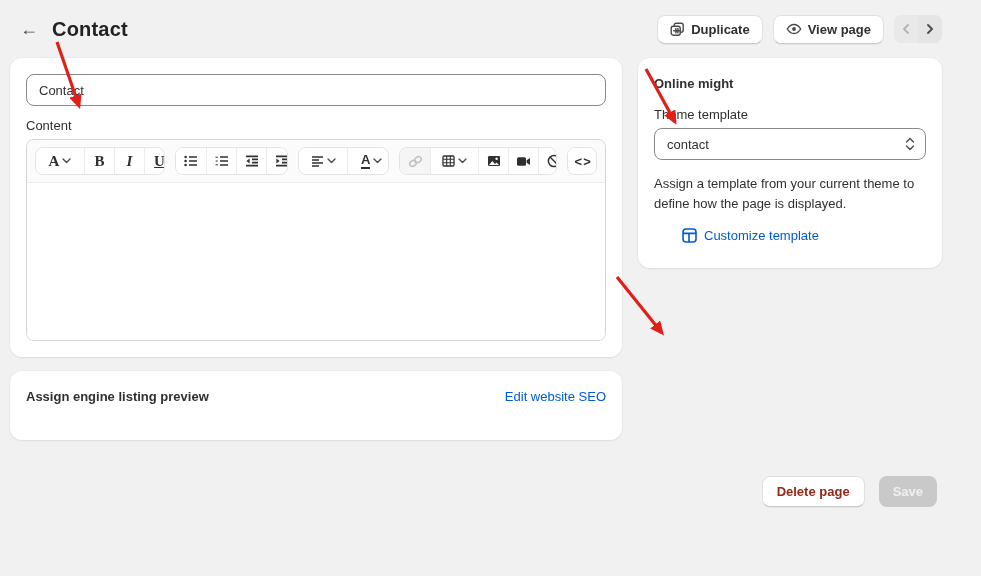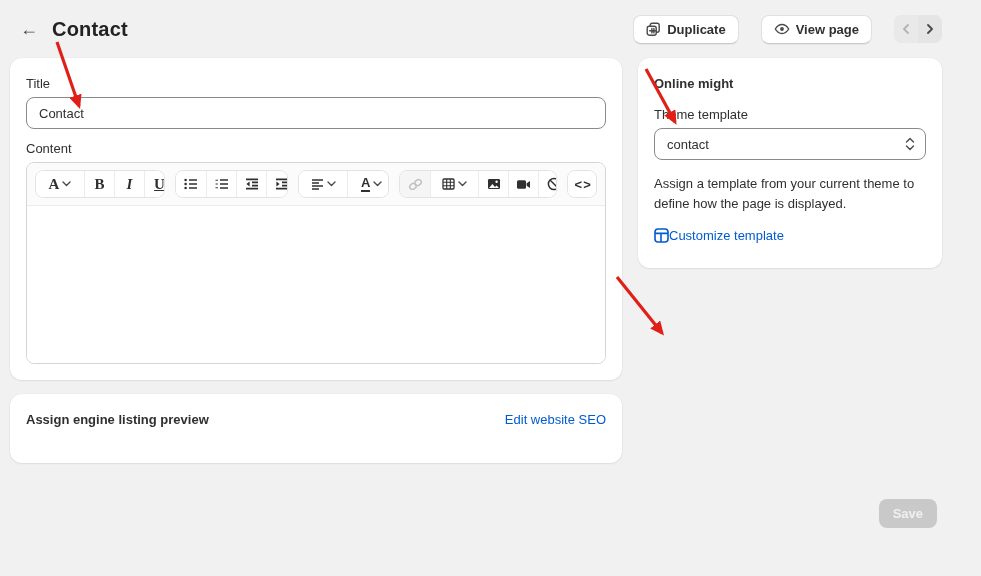--- a/index.html
+++ b/index.html
@@ -15,21 +15,21 @@
   header {
     display:flex; align-items:center; justify-content:space-between;
     padding:14px 39px 14px 16px; height:58px;
   }
   .header-left { display:flex; align-items:center; gap:10px; }
   .back-btn {
     background:none; border:none; font-size:18px; color:#4a4a4a;
     cursor:pointer; line-height:1; padding:2px 4px; font-family:inherit;
   }
   .page-title { font-size:20px; font-weight:700; color:#222; letter-spacing:.2px; }
-  .header-right { display:flex; align-items:center; gap:22px; }
+  .header-right { display:flex; align-items:center; gap:10px; }
   .btn {
     display:inline-flex; align-items:center; gap:6px;
     background:#fff; border:1px solid #e0e0e0; border-bottom-color:#c9c9c9;
     border-radius:8px; padding:6px 12px; font-size:13px; font-weight:600;
     color:#303030; cursor:pointer; box-shadow:0 1px 0 rgba(0,0,0,.04);
     font-family:inherit;
   }
   .pager { display:flex; background:#e5e5e5; border-radius:8px; overflow:hidden; }
   .pager button {
     width:24px; height:28px; border:none; background:#e5e5e5;
@@ -94,21 +94,21 @@
   .vis-link { display:inline-block; margin-top:20px; }
 
   
   .os-label { display:block; margin:16px 0 6px; }
   .select-box {
     display:flex; align-items:center; justify-content:space-between;
     height:32px; border:1px solid #8a8a8a; border-radius:8px;
     padding:0 10px 0 12px; background:#fff; cursor:pointer;
   }
   .helper { margin-top:14px; line-height:1.55; color:#303030; }
-  .customize { display:inline-flex; align-items:center; margin-top:14px; }
+  .customize { display:inline-flex; align-items:center; gap:7px; margin-top:14px;margin-left:28px; }
 
   
   .footer {
     display:flex; justify-content:flex-end; gap:14px;
     padding:0 44px 0 0; margin-top:36px;
   }
   .btn-delete {
     background:#fff; border:1px solid #e0e0e0; border-bottom-color:#c9c9c9;
     border-radius:8px; padding:7px 14px; font-size:13px; font-weight:600;
     color:#942717; cursor:pointer; box-shadow:0 1px 0 rgba(0,0,0,.04);
@@ -165,21 +165,20 @@
           </svg>
         </button>
       </div>
     </div>
   </header>
 
   <div class="main">
 
     <div class="col-left">
       <section class="card">
-        <label class="field-label">Title</label>
         <input class="text-input" type="text" value="Contact" style="">
         <label class="field-label" style="margin-top:12px;">Content</label>
 
         <div class="editor">
           <div class="editor-toolbar">
 
             <div class="tb-group">
               <button class="tb" style="min-width:48px;">
                 <span class="glyph-serif">A</span>
                 <svg class="icon" width="9" height="6" viewBox="0 0 9 6">
@@ -316,20 +315,21 @@
             <rect x="1" y="1" width="13" height="13" rx="3" fill="none" stroke="#005bd3" stroke-width="1.6"></rect>
             <path d="M1 5.4h13M7 5.4V14" stroke="#005bd3" stroke-width="1.6"></path>
           </svg>
           <span>Customize template</span>
         </a>
       </section>
     </div>
   </div>
 
   <div class="footer">
+    <button class="btn-delete">Delete page</button>
     <button class="btn-save" disabled="">Save</button>
   </div>
 
   <svg class="arrows-overlay" viewBox="0 0 981 576">
     <defs>
       <marker id="arrowhead" markerUnits="strokeWidth" markerWidth="4.6" markerHeight="4" refX="3.4" refY="2" orient="auto">
         <path d="M0,0 L4.4,2 L0,4 z" fill="#e02018"></path>
       </marker>
     </defs>
     <line x1="57" y1="42" x2="79" y2="106" stroke="#e02018" stroke-width="3.2" marker-end="url(#arrowhead)"></line>

